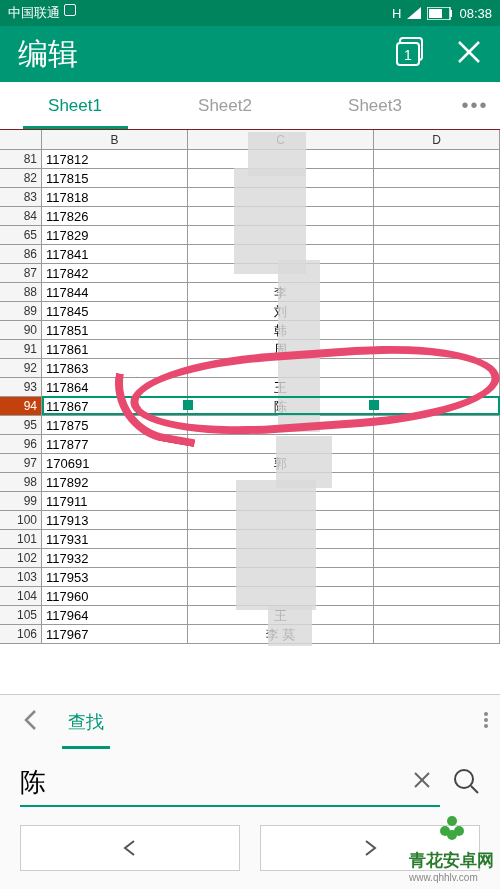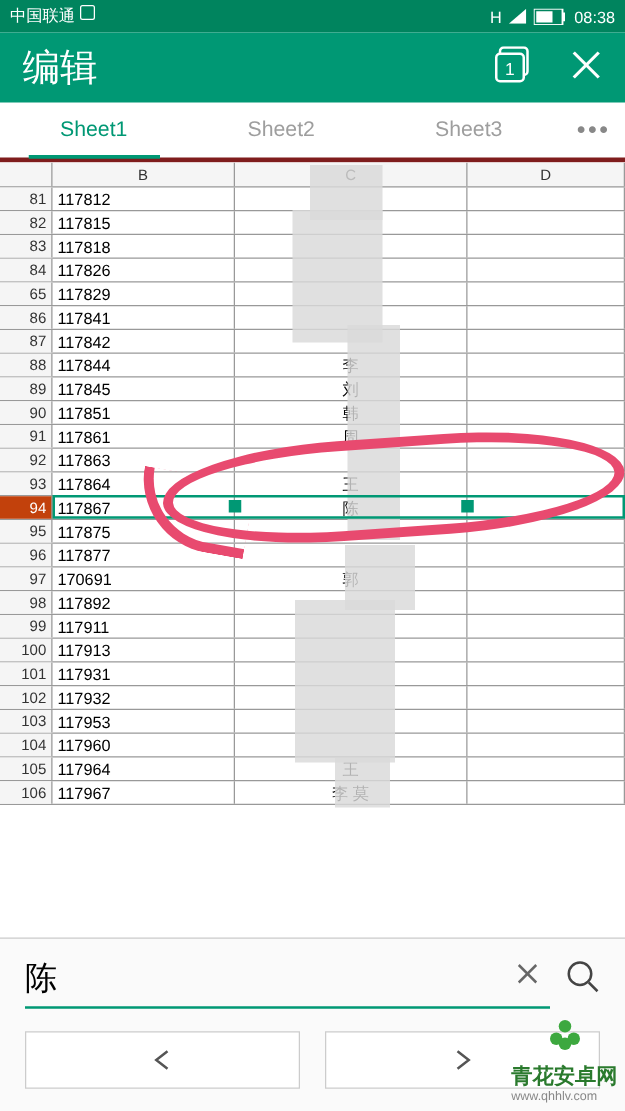--- a/index.html
+++ b/index.html
@@ -8,21 +8,21 @@
   .status-bar { height: 26px; background: #00845e; color: #fff; display: flex; align-items: center; padding: 0 8px; font-size: 13px; justify-content: space-between; }
   .status-left { display: flex; align-items: flex-start; gap: 4px; }
   .status-right { display: flex; align-items: center; gap: 6px; }
   .sim-icon { width: 12px; height: 12px; border: 1px solid #fff; border-radius: 2px; display: inline-block; }
   .signal-icon svg, .battery-icon svg { display: block; }
 
   .app-header { height: 56px; background: #009874; color: #fff; display: flex; align-items: center; justify-content: space-between; padding: 0 18px; }
   .app-title { font-size: 30px; font-weight: 400; }
   .header-right { display: flex; align-items: center; gap: 30px; }
 
-  .sheet-tabs { height: 48px; display: flex; align-items: center; border-bottom: 4px solid #7f1d1d; }
+  .sheet-tabs { height: 48px; display: flex; align-items: center; border-bottom: 1px solid #7f1d1d; }
   .sheet-tab { flex: 1; text-align: center; font-size: 17px; color: #9e9e9e; padding: 12px 0; position: relative; }
   .sheet-tab.active { color: #009874; }
   .sheet-tab.active::after { content: ""; position: absolute; left: 15%; right: 15%; bottom: -1px; height: 3px; background: #009874; }
   .tab-more { width: 50px; text-align: center; color: #888; font-size: 20px; letter-spacing: 2px; }
 
   .sheet-area { position: relative; height: 517px; background: #fff; overflow: hidden; }
   .col-headers { display: flex; height: 20px; background: #f5f5f5; border-bottom: 1px solid #999; }
   .row-head-spacer { width: 42px; border-right: 1px solid #999; }
   .col-h { border-right: 1px solid #999; text-align: center; font-size: 12px; color: #333; line-height: 20px; }
   .col-B { width: 146px; }
@@ -291,20 +291,31 @@
 
   <div class="sel-border" style="left:42px; top:266px; width:458px; height:19px;"></div>
   <div class="sel-handle" style="left:183px; top:270px;"></div>
   <div class="sel-handle" style="left:369px; top:270px;"></div>
 
   <div class="annot-ring" style="left:130px; top:220px; width:370px; height:80px;"></div>
   <div class="annot-tail" style="left:110px; top:250px;"></div>
 </div>
 
 <div class="search-zone">
+  <div class="search-row1">
+    <div class="back-arrow">
+      <svg width="14" height="22">
+          <polyline points="12,2 3,11 12,20" fill="none" stroke="#888" stroke-width="2.5"></polyline>
+        </svg>
+    </div>
+    <div class="find-tab">查找</div>
+    <div class="search-menu">
+      <span class="dots-v"><span></span><span></span><span></span></span>
+    </div>
+  </div>
   <div class="search-row2">
     <div class="search-input-wrap">
       <input class="search-input" value="陈" style="">
       <span class="clear-x">
         <svg width="20" height="20">
             <line x1="3" y1="3" x2="17" y2="17" stroke="#666" stroke-width="2"></line>
             <line x1="17" y1="3" x2="3" y2="17" stroke="#666" stroke-width="2"></line>
           </svg>
       </span>
     </div>

